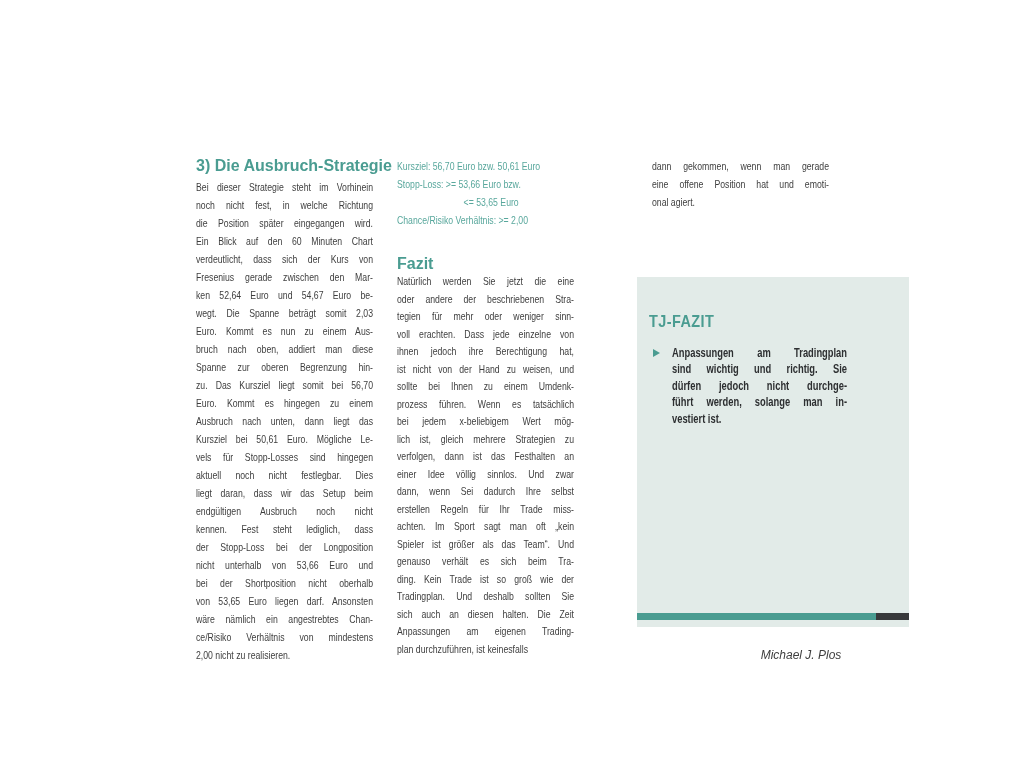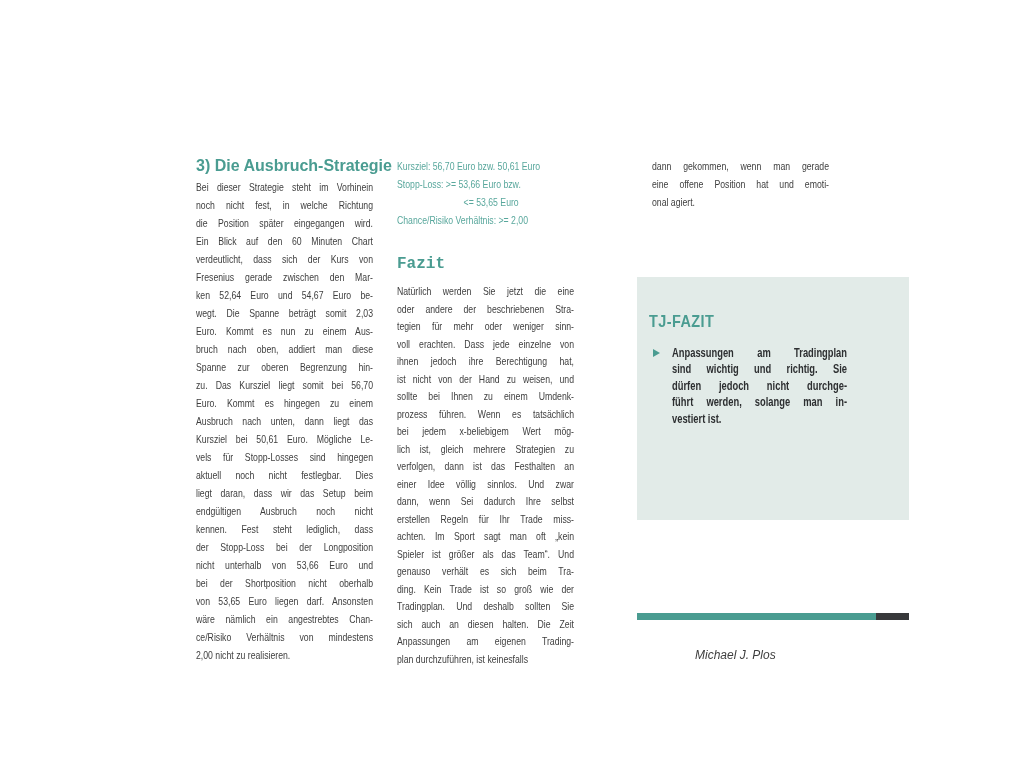--- a/index.html
+++ b/index.html
@@ -19,39 +19,39 @@
   }
   .col{position:absolute;top:157px;}
   #col1{left:196px;width:177px;}
   #col2{left:397px;width:177px;}
   #col3{left:652px;width:178px;}
 
   .col-heading{
     font-size:16px;font-weight:bold;color:var(--teal);
     line-height:18px;margin-bottom:3px;white-space:nowrap;
   }
-  #col2 .col-heading{margin-top:26px;margin-bottom:10px;font-family:Liberation Mono, monospace;}
+  #col2 .col-heading{margin-top:26px;margin-bottom:0;}
 
   
   .squeeze{width:234px;transform:scaleX(0.7564);transform-origin:0 0;}
   .tline{
     font-size:11.5px;line-height:18px;color:var(--text);
     text-align:justify;text-align-last:justify;
   }
   #col2 .body .tline{line-height:17.5px;}
   .squeeze .tline:last-child{text-align-last:left;}
   .values .tline{
     color:var(--teal-light);text-align:left;text-align-last:left;
     line-height:18px;
   }
   .values .tline:nth-child(3){padding-left:88px;}
 
   
   #fazit-box{
-    position:absolute;left:637px;top:277px;width:272px;height:243px;
+    position:absolute;left:637px;top:277px;width:272px;height:350px;
     background:var(--box-bg);box-sizing:border-box;
     padding:34px 12px 0 12px;
   }
   .fazit-title{
     font-size:17px;font-weight:bold;color:var(--teal);
     letter-spacing:0.5px;line-height:22px;
     transform:scaleX(0.85);transform-origin:0 0;white-space:nowrap;
   }
   #fazit-list{list-style:none;margin:12px 0 0 0;padding:0;}
   #fazit-list li{position:relative;padding-left:23px;margin-bottom:10px;}
@@ -69,21 +69,21 @@
   .btext .bline:last-child{text-align-last:left;}
 
   
   #accent-bar{position:absolute;left:637px;top:613px;width:272px;height:7px;display:flex;}
   #accent-bar .bar-teal{width:239px;background:var(--teal);}
   #accent-bar .bar-dark{width:33px;background:var(--bar-dark);}
 
   
   #author{
     position:absolute;left:695px;top:648px;width:212px;
-    font-style:italic;font-size:12px;color:var(--text);
+    text-align:center;font-style:italic;font-size:12px;color:var(--text);
   }
 </style>
 </head>
 <body>
 
 <div class="col" id="col1">
   <div class="col-heading">3) Die Ausbruch-Strategie</div>
   <div class="squeeze">
       <div class="tline">Bei dieser Strategie steht im Vorhinein</div>
       <div class="tline">noch nicht fest, in welche Richtung</div>

